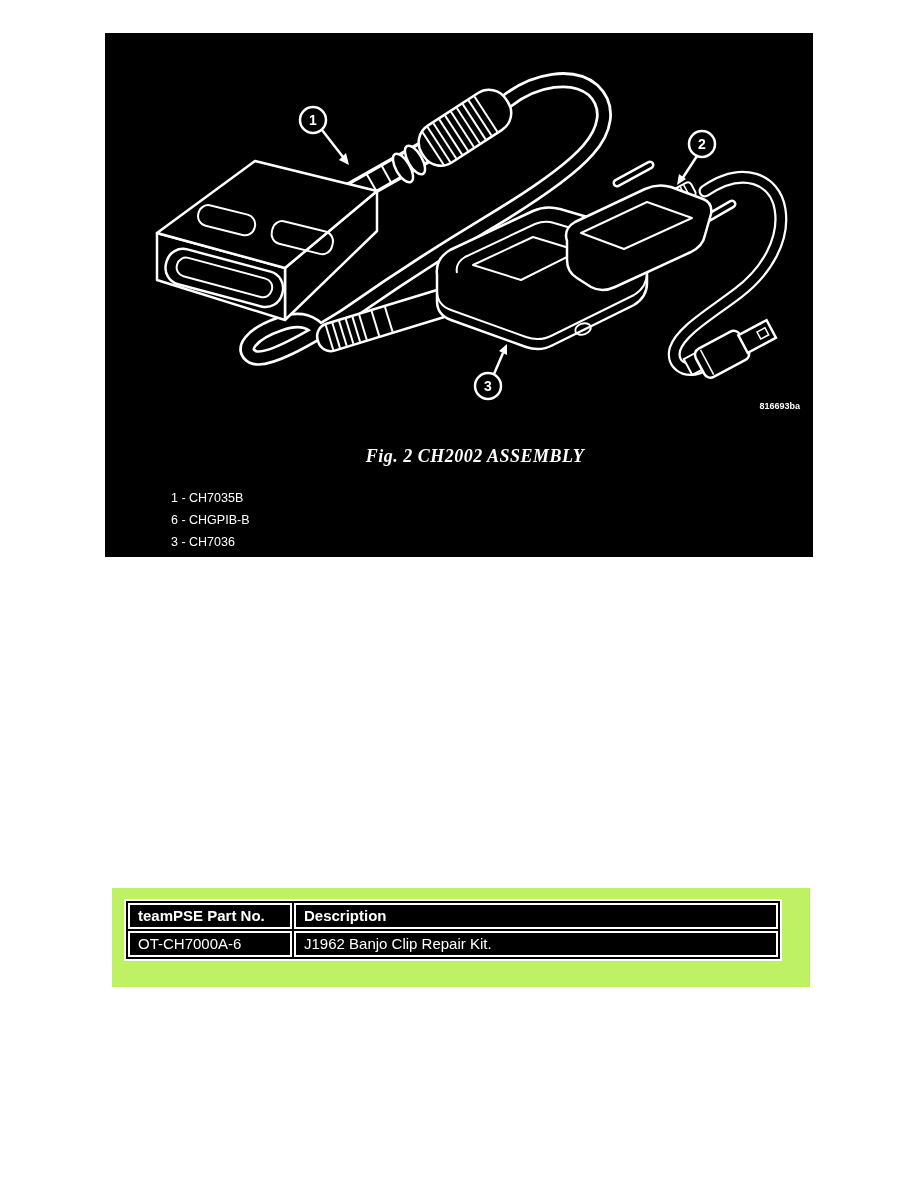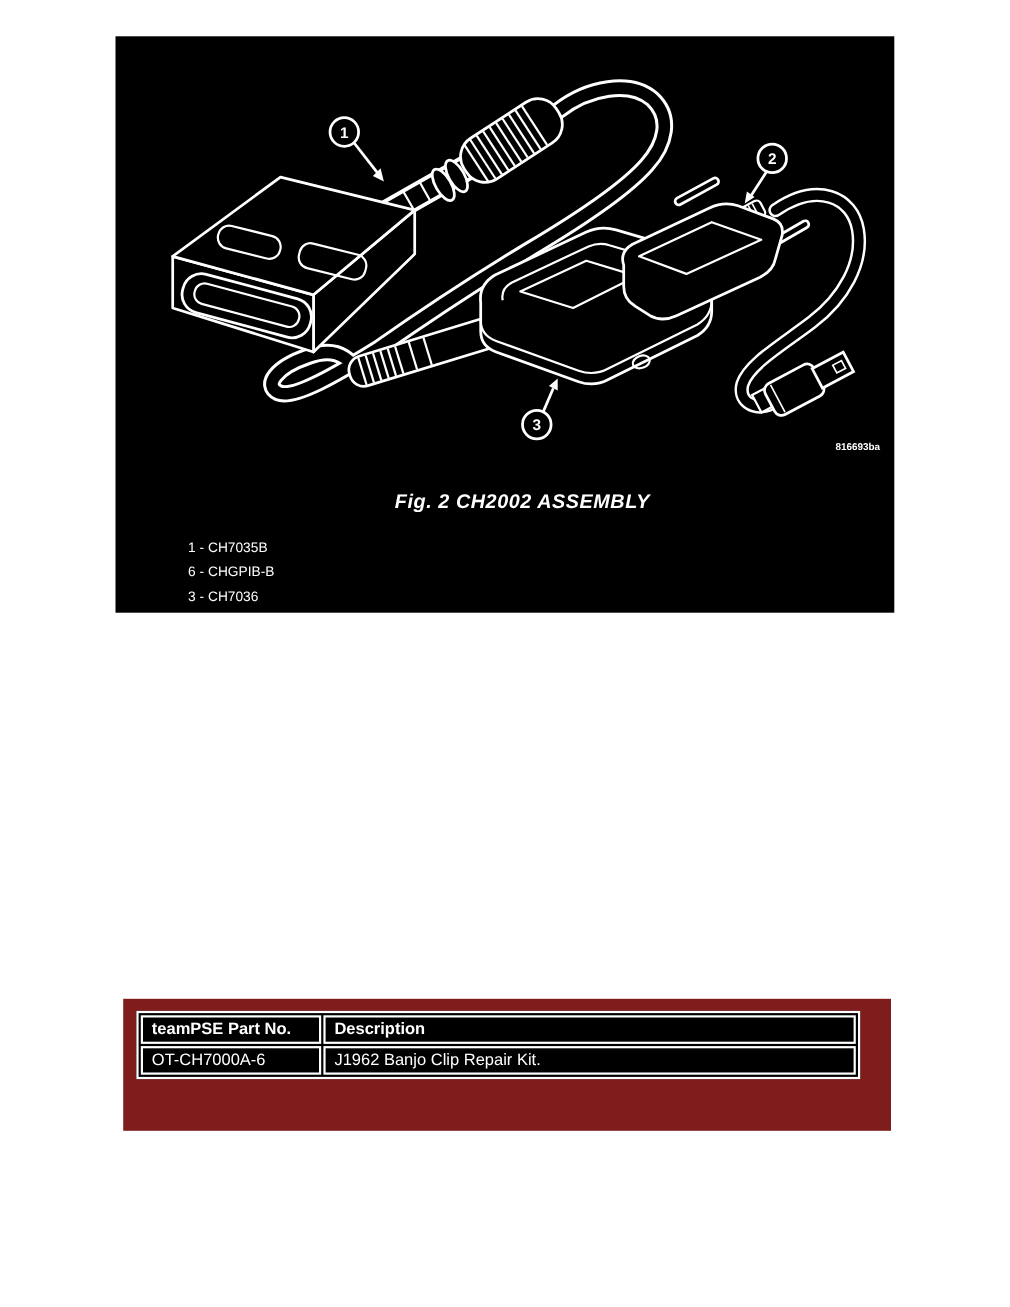--- a/index.html
+++ b/index.html
@@ -1,24 +1,24 @@
 <!DOCTYPE html>
 <html><head>
 <meta charset="utf-8">
 <style>
   html,body{margin:0;padding:0;background:#ffffff;}
   .page{position:relative;width:918px;height:1188px;background:#ffffff;overflow:hidden;
         font-family:"Liberation Sans",sans-serif;}
   .figure-panel{position:absolute;left:105px;top:33px;width:708px;height:524px;background:#000;}
   .figure-panel svg{position:absolute;left:0;top:0;}
   .fig-caption{position:absolute;left:0;right:0;top:413px;text-align:center;padding-left:32px;
-        color:#fff;font-size:18px;font-weight:bold;font-style:italic;letter-spacing:.5px;}
+        color:#fff;font-size:18px;font-weight:bold;font-style:italic;letter-spacing:.5px;font-family:Liberation Serif, serif;}
   .fig-legend{position:absolute;left:47px;top:458px;color:#fff;font-size:12.5px;}
   .fig-legend div{height:22px;line-height:15px;margin-left:19px;}
-  .table-panel{position:absolute;left:112px;top:908px;width:698px;height:120px;background:#7f1d1d;}
+  .table-panel{position:absolute;left:112px;top:888px;width:698px;height:99px;background:#bef264;}
   table.parts{position:absolute;left:12px;top:11px;width:658px;border:2px solid #fff;
         border-spacing:2px;border-collapse:separate;background:#000;table-layout:fixed;}
   table.parts th,table.parts td{border:2px solid #fff;color:#fff;font-size:15px;line-height:17px;
         text-align:left;vertical-align:top;padding:2px 4px 3px 8px;box-sizing:border-box;
         font-family:"Liberation Sans",sans-serif;overflow:hidden;white-space:nowrap;}
   table.parts th{font-weight:bold;}
   col.c1{width:164px;}
 </style>
 </head>
 <body>

